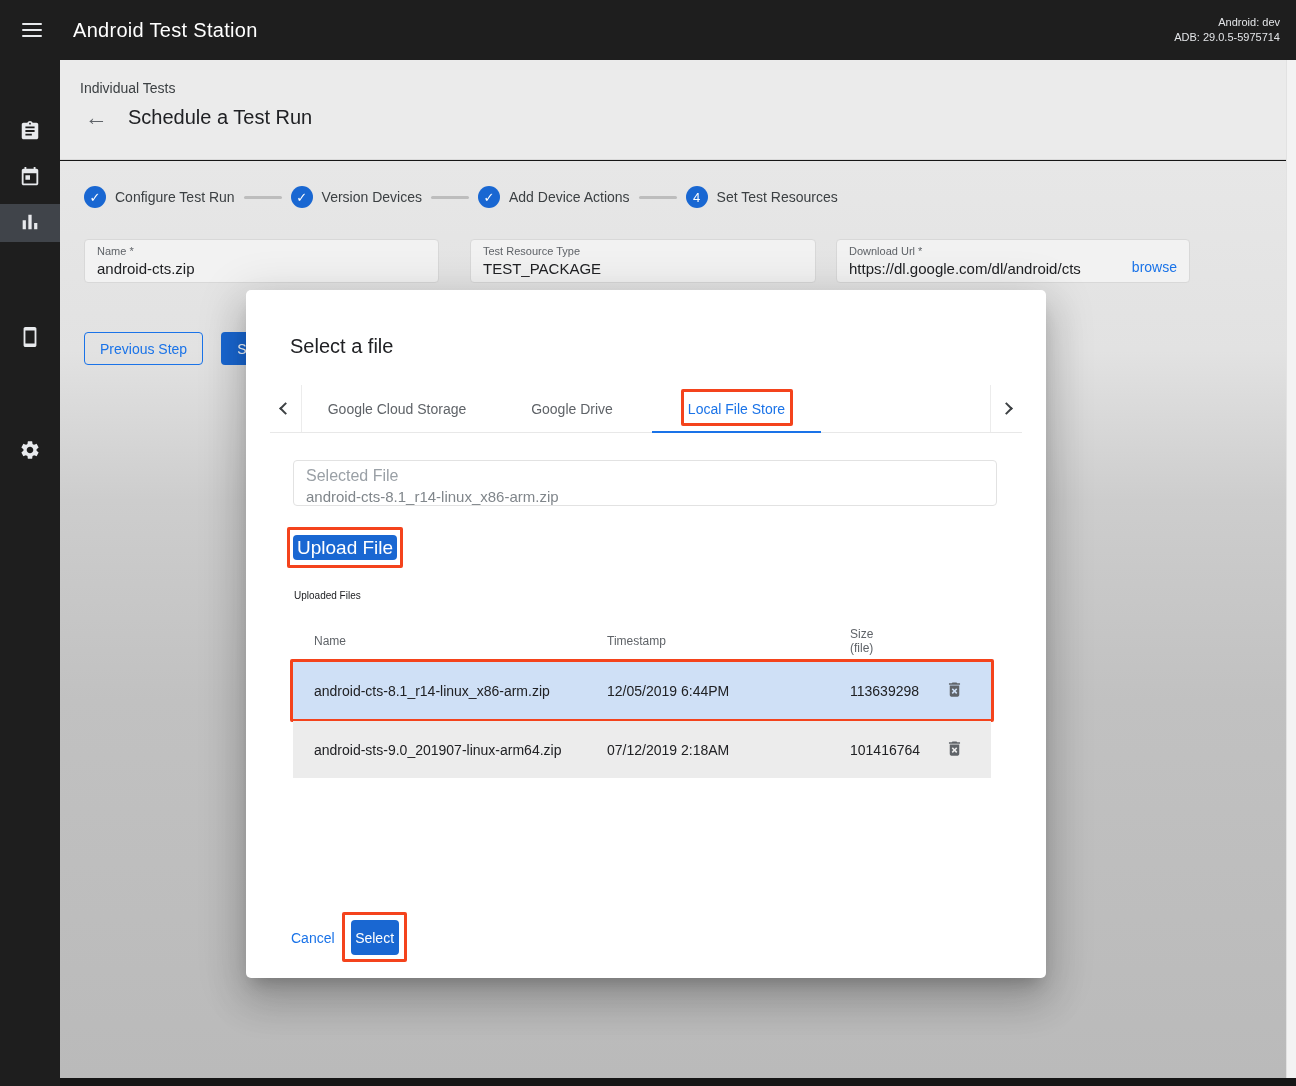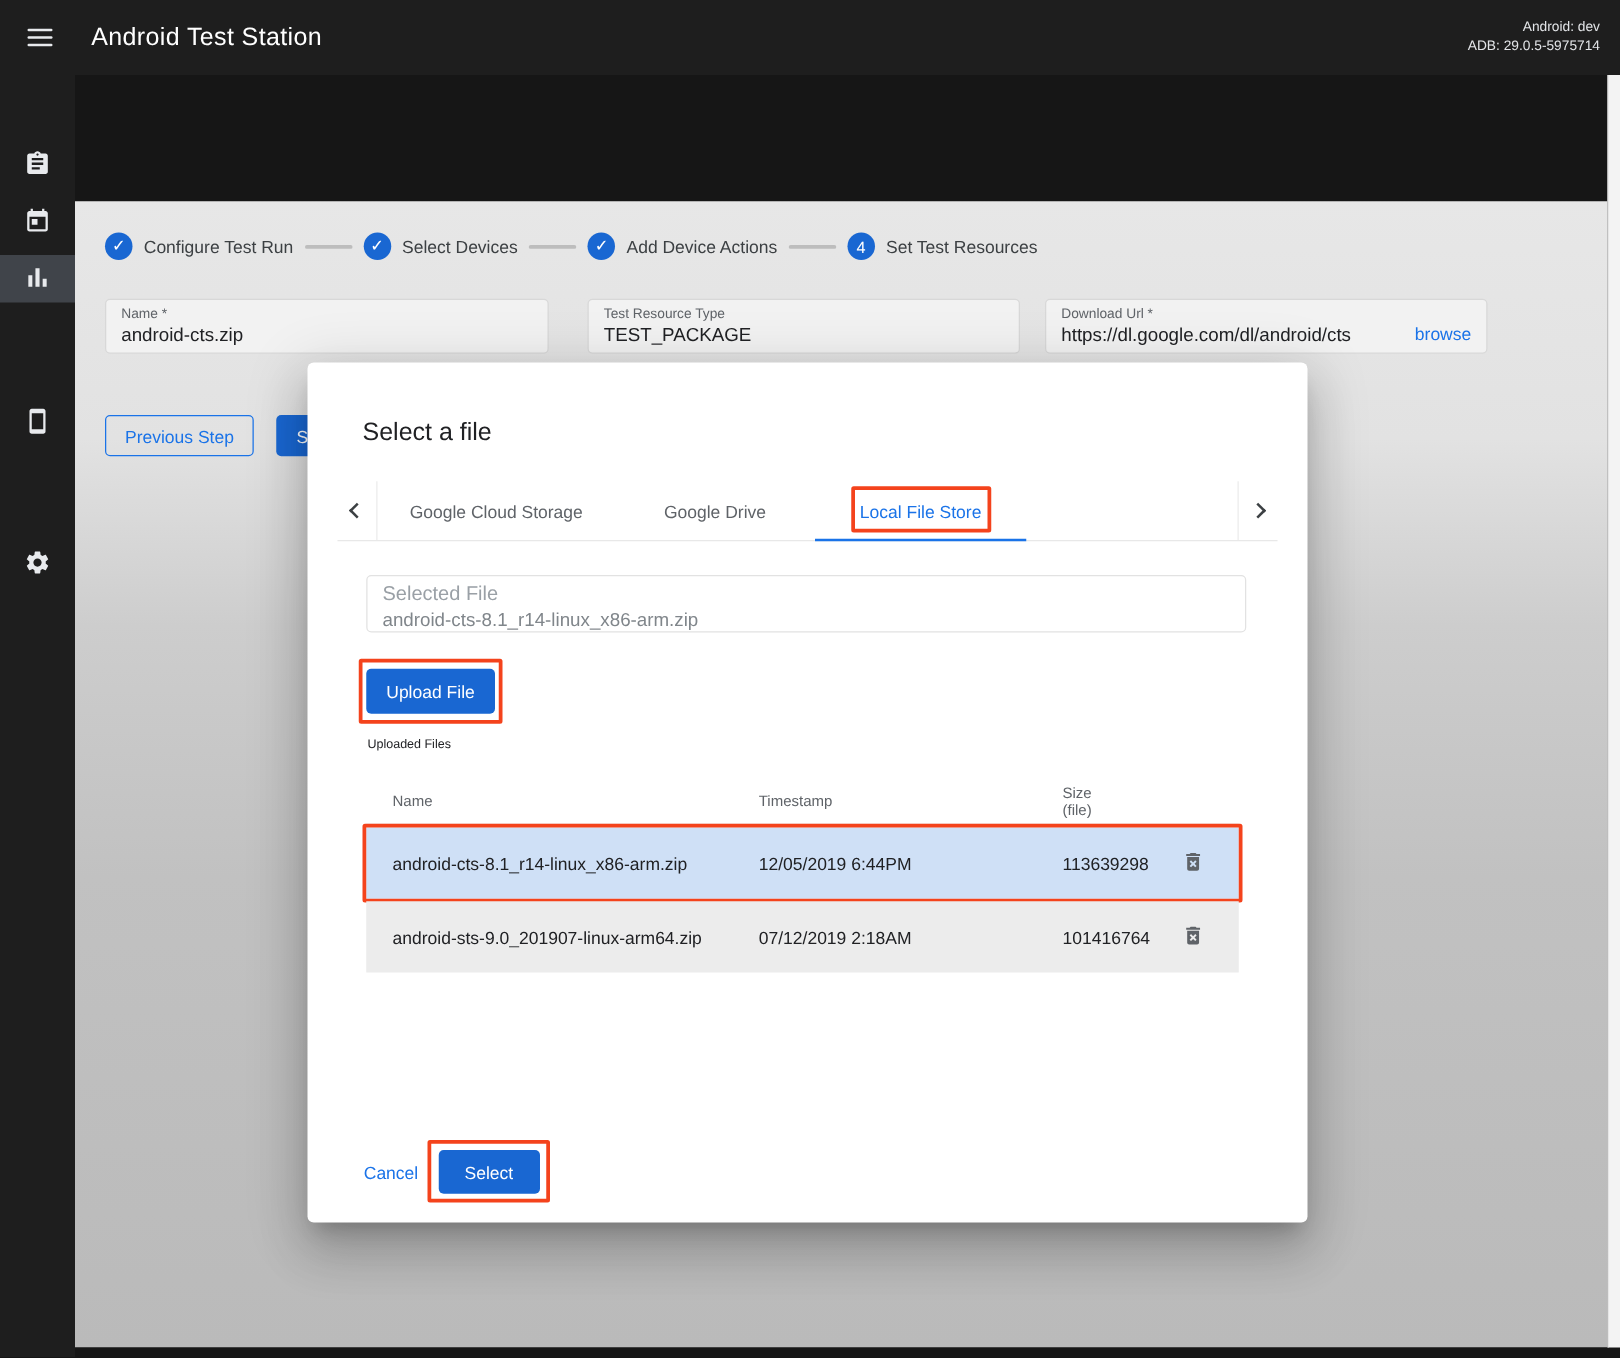--- a/index.html
+++ b/index.html
@@ -73,40 +73,40 @@
   .tab { display:flex; align-items:center; justify-content:center; font-size:14px; color:#5f6368; cursor:pointer; position:relative; background:none; border:none; font-family:inherit; }
   .tab-android { width:160px; } .tab-gcs { width:190px; } .tab-gdrive { width:160px; } .tab-lfs { width:169px; }
   .tab.active { color:var(--accent,#1a73e8); font-weight:500; }
   .tab.active::after { content:""; position:absolute; left:0; right:0; bottom:-1px; height:2px; background:var(--accent,#1a73e8); }
 
   .sel-field { position:absolute; left:47px; top:170px; width:704px; height:46px; border:1px solid #e2e2e2; border-radius:4px; padding:6px 12px; background:#fff; }
   .sel-label { font-size:16px; color:#9aa0a6; }
   .sel-value { font-size:15px; color:#80868b; margin-top:3px; white-space:nowrap; overflow:hidden; }
 
   .upload-wrap { position:absolute; left:47px; top:245px; }
-  .upload-btn { height:36px; padding:0 16px; background:var(--button,#1967d2); color:#fff; border:none; border-radius:4px; font-size:14px; font-weight:500; cursor:pointer; font-family:inherit; }
+  .upload-btn { height:25px; padding:0 4px; background:var(--button,#1967d2); color:#fff; border:none; border-radius:4px; font-size:19px; font-weight:500; cursor:pointer; font-family:inherit; }
 
   .files-heading { position:absolute; left:48px; top:300px; font-size:10px; font-weight:400; color:#202124; }
 
   .table { position:absolute; left:47px; top:333px; width:698px; }
   .thead { display:flex; align-items:center; height:37px; border-bottom:1px solid #dadce0; padding:0 13px 0 21px; font-size:12px; color:#5f6368; }
   .size-head { line-height:14px; }
   .col-name { width:293px; overflow:hidden; white-space:nowrap; }
   .col-time { width:243px; overflow:hidden; white-space:nowrap; }
   .col-size { width:84px; overflow:hidden; white-space:nowrap; }
   .col-del { width:40px; display:flex; justify-content:center; }
   .trow { position:relative; display:flex; align-items:center; height:57px; margin-top:2px; padding:0 13px 0 21px; font-size:14px; color:#202124; background:#ececec; cursor:pointer; }
   .trow.selected { background:var(--selected-row,#cfe0f6); }
   .del-btn { background:none; border:none; cursor:pointer; padding:2px; display:flex; }
   .del-btn svg { width:19px; height:19px; fill:#5f6368; }
 
   .dlg-actions { position:absolute; left:45px; top:630px; display:flex; align-items:center; height:35px; }
   .cancel-link { color:var(--accent,#1a73e8); font-size:14px; font-weight:500; background:none; border:none; cursor:pointer; padding:0; font-family:inherit; }
   .select-wrap { position:relative; display:inline-block; margin-left:16px; }
-  .select-btn { width:81px; height:35px; background:var(--button,#1967d2); color:#fff; border:none; border-radius:4px; font-size:14px; font-weight:500; cursor:pointer; font-family:inherit; }
+  .select-btn { width:48px; height:35px; background:var(--button,#1967d2); color:#fff; border:none; border-radius:4px; font-size:14px; font-weight:500; cursor:pointer; font-family:inherit; }
 
   
   .ann { position:absolute; border:3px solid var(--annotation,#f4431c); border-radius:2px; pointer-events:none; }
   .ann-tab    { left:29px; right:28px; top:4px; bottom:6px; }
   .ann-upload { left:-6px; right:-6px; top:-8px; bottom:-8px; }
   .ann-row    { left:-3px; right:-3px; top:-3px; bottom:-3px; }
   .ann-select { left:-9px; right:-8px; top:-8px; bottom:-7px; }
 </style>
 </head>
 <body>
@@ -148,36 +148,43 @@
           </svg></span>
     </button>
     <button class="sb-btn sb-settings">
       <span><svg viewBox="0 0 24 24" width="22" height="22" fill="#e8eaed">
             <path d="M19.14 12.94c.04-.3.06-.61.06-.94 0-.32-.02-.64-.07-.94l2.03-1.58c.18-.14.23-.41.12-.61l-1.92-3.32c-.12-.22-.37-.29-.59-.22l-2.39.96c-.5-.38-1.03-.7-1.62-.94l-.36-2.54c-.04-.24-.24-.41-.48-.41h-3.84c-.24 0-.43.17-.47.41l-.36 2.54c-.59.24-1.13.57-1.62.94l-2.39-.96c-.22-.08-.47 0-.59.22L2.74 8.87c-.12.21-.08.47.12.61l2.03 1.58c-.05.3-.09.63-.09.94s.02.64.07.94l-2.03 1.58c-.18.14-.23.41-.12.61l1.92 3.32c.12.22.37.29.59.22l2.39-.96c.5.38 1.03.7 1.62.94l.36 2.54c.05.24.24.41.48.41h3.84c.24 0 .44-.17.47-.41l.36-2.54c.59-.24 1.13-.56 1.62-.94l2.39.96c.22.08.47 0 .59-.22l1.92-3.32c.12-.22.07-.47-.12-.61l-2.01-1.58zM12 15.6c-1.98 0-3.6-1.62-3.6-3.6s1.62-3.6 3.6-3.6 3.6 1.62 3.6 3.6-1.62 3.6-3.6 3.6z"></path>
           </svg></span>
     </button>
   </nav>
 
   <div class="content">
+    <div class="band">
+      <div class="breadcrumb">Individual Tests</div>
+      <div class="title-row">
+        <button class="back-btn">←</button>
+        <h1 class="page-title">Schedule a Test Run</h1>
+      </div>
+    </div>
 
     <div class="main">
 
       <div class="stepper">
         <button class="step">
           <span class="circle">
               <span>✓</span>
             </span>
           <span class="step-label">Configure Test Run</span>
         </button>
         <span class="connector"></span>
         <button class="step">
           <span class="circle">
               <span>✓</span>
             </span>
-          <span class="step-label">Select Devices</span>
+          <span class="step-label">Version Devices</span>
         </button>
         <span class="connector"></span>
         <button class="step">
           <span class="circle">
               <span>✓</span>
             </span>
           <span class="step-label">Add Device Actions</span>
         </button>
         <span class="connector"></span>
         <button class="step">

